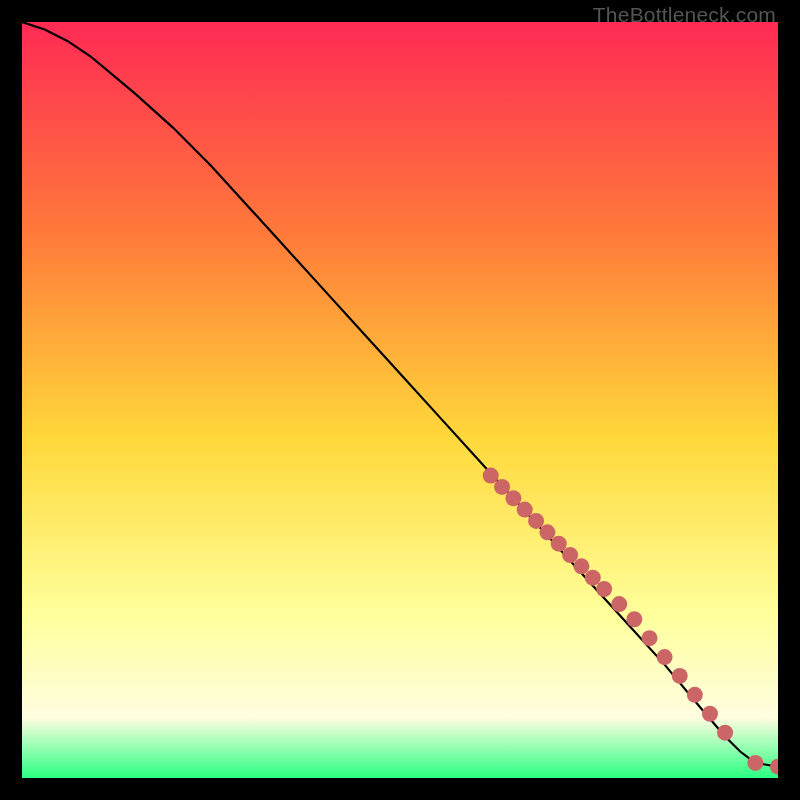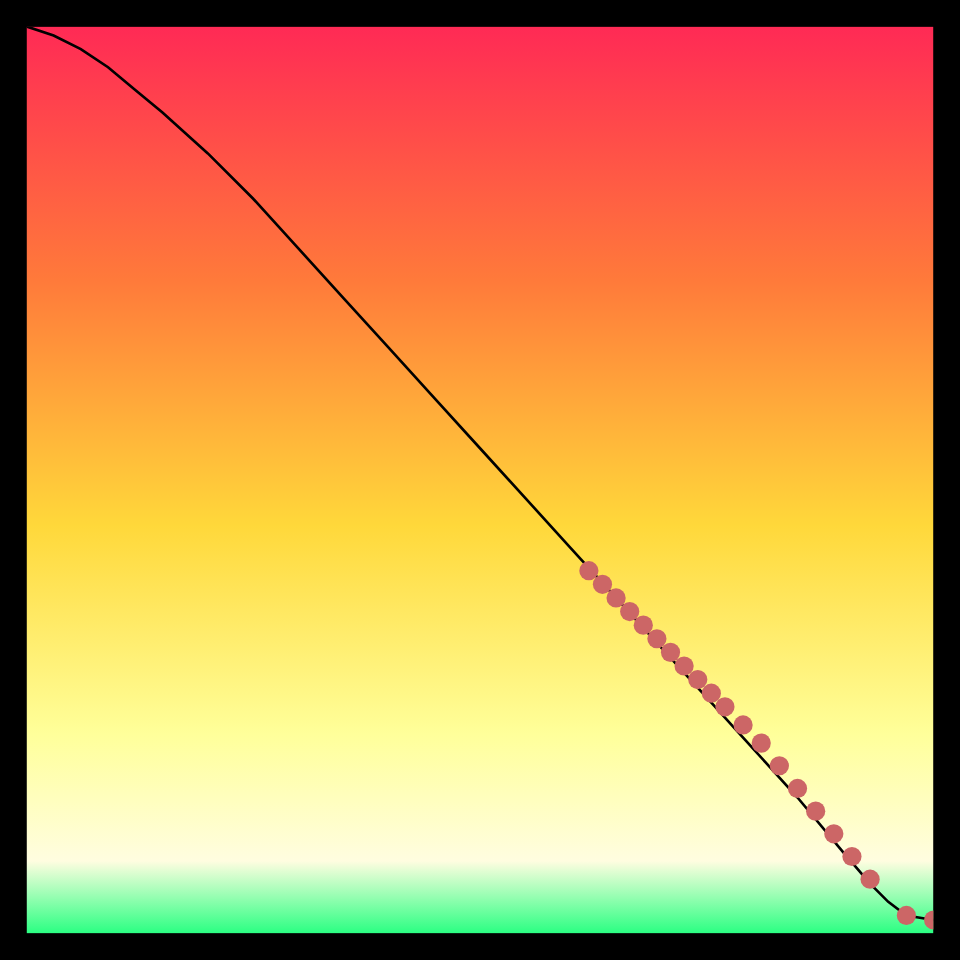--- a/index.html
+++ b/index.html
@@ -35,20 +35,21 @@
     color: #555;
     font-size: 21px;
     font-weight: 500;
     letter-spacing: 0.2px;
   }
 </style>
 </head>
 <body>
 
 <div class="frame">
+  <div class="watermark">TheBottleneck.com</div>
   <div class="plot-area">
     <svg id="chart-svg" width="756" height="756" viewBox="0 0 756 756" preserveAspectRatio="none">
       <defs>
         <linearGradient id="bg-grad" x1="0" y1="0" x2="0" y2="1">
           <stop id="g0" offset="0%" stop-color="#ff2a55"></stop>
           <stop id="g1" offset="28%" stop-color="#ff7a3a"></stop>
           <stop id="g2" offset="55%" stop-color="#ffd83a"></stop>
           <stop id="g3" offset="78%" stop-color="#ffff9a"></stop>
           <stop id="g4" offset="92%" stop-color="#fffde0"></stop>
           <stop id="g5" offset="100%" stop-color="#2aff82"></stop>

